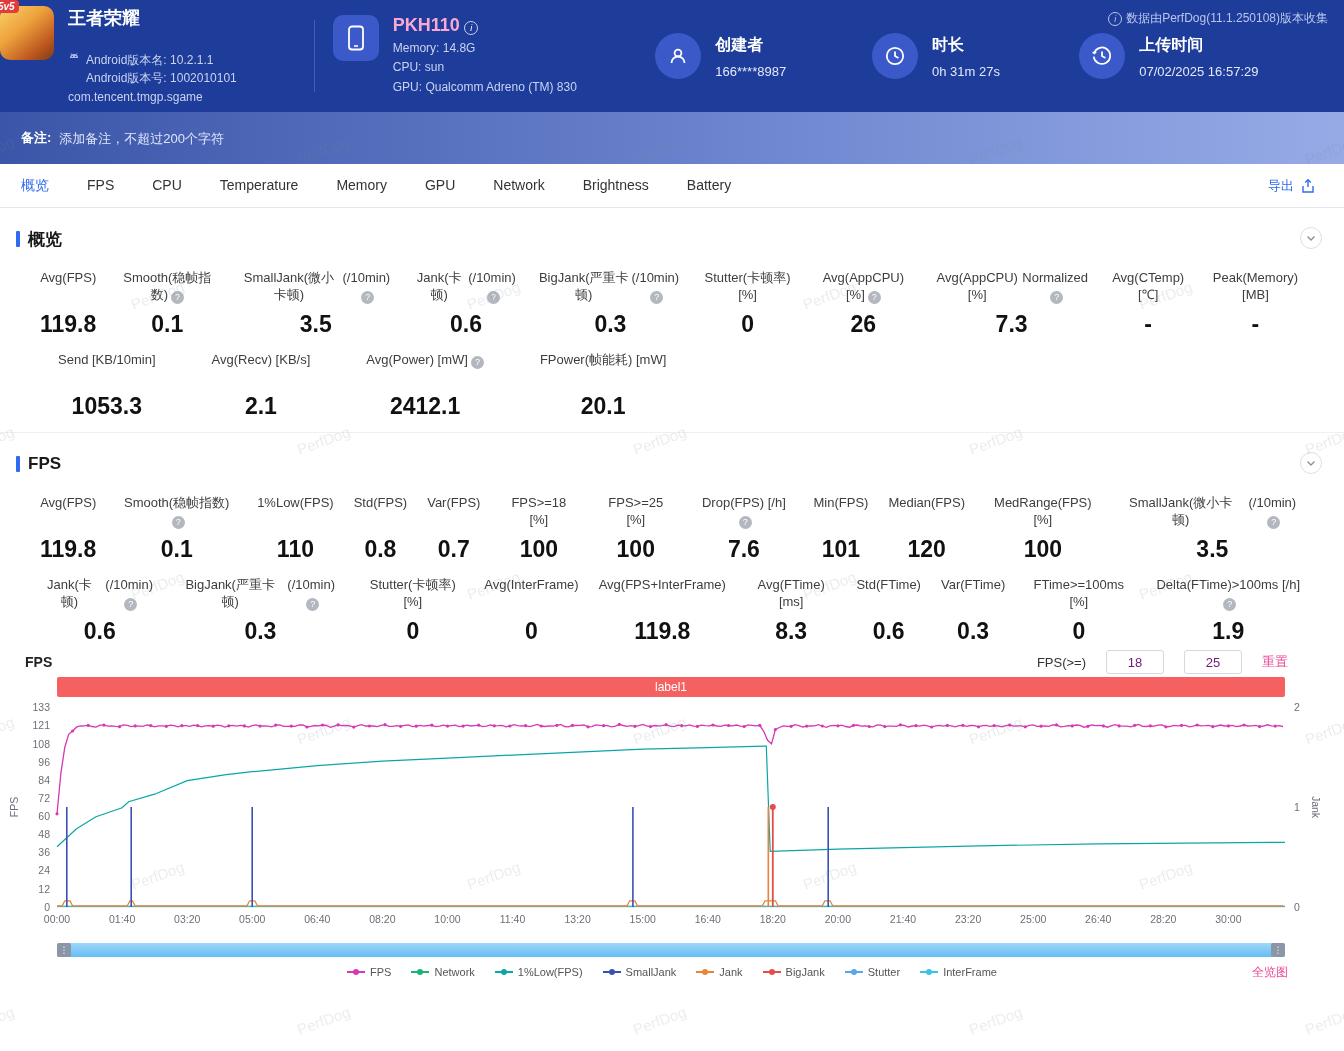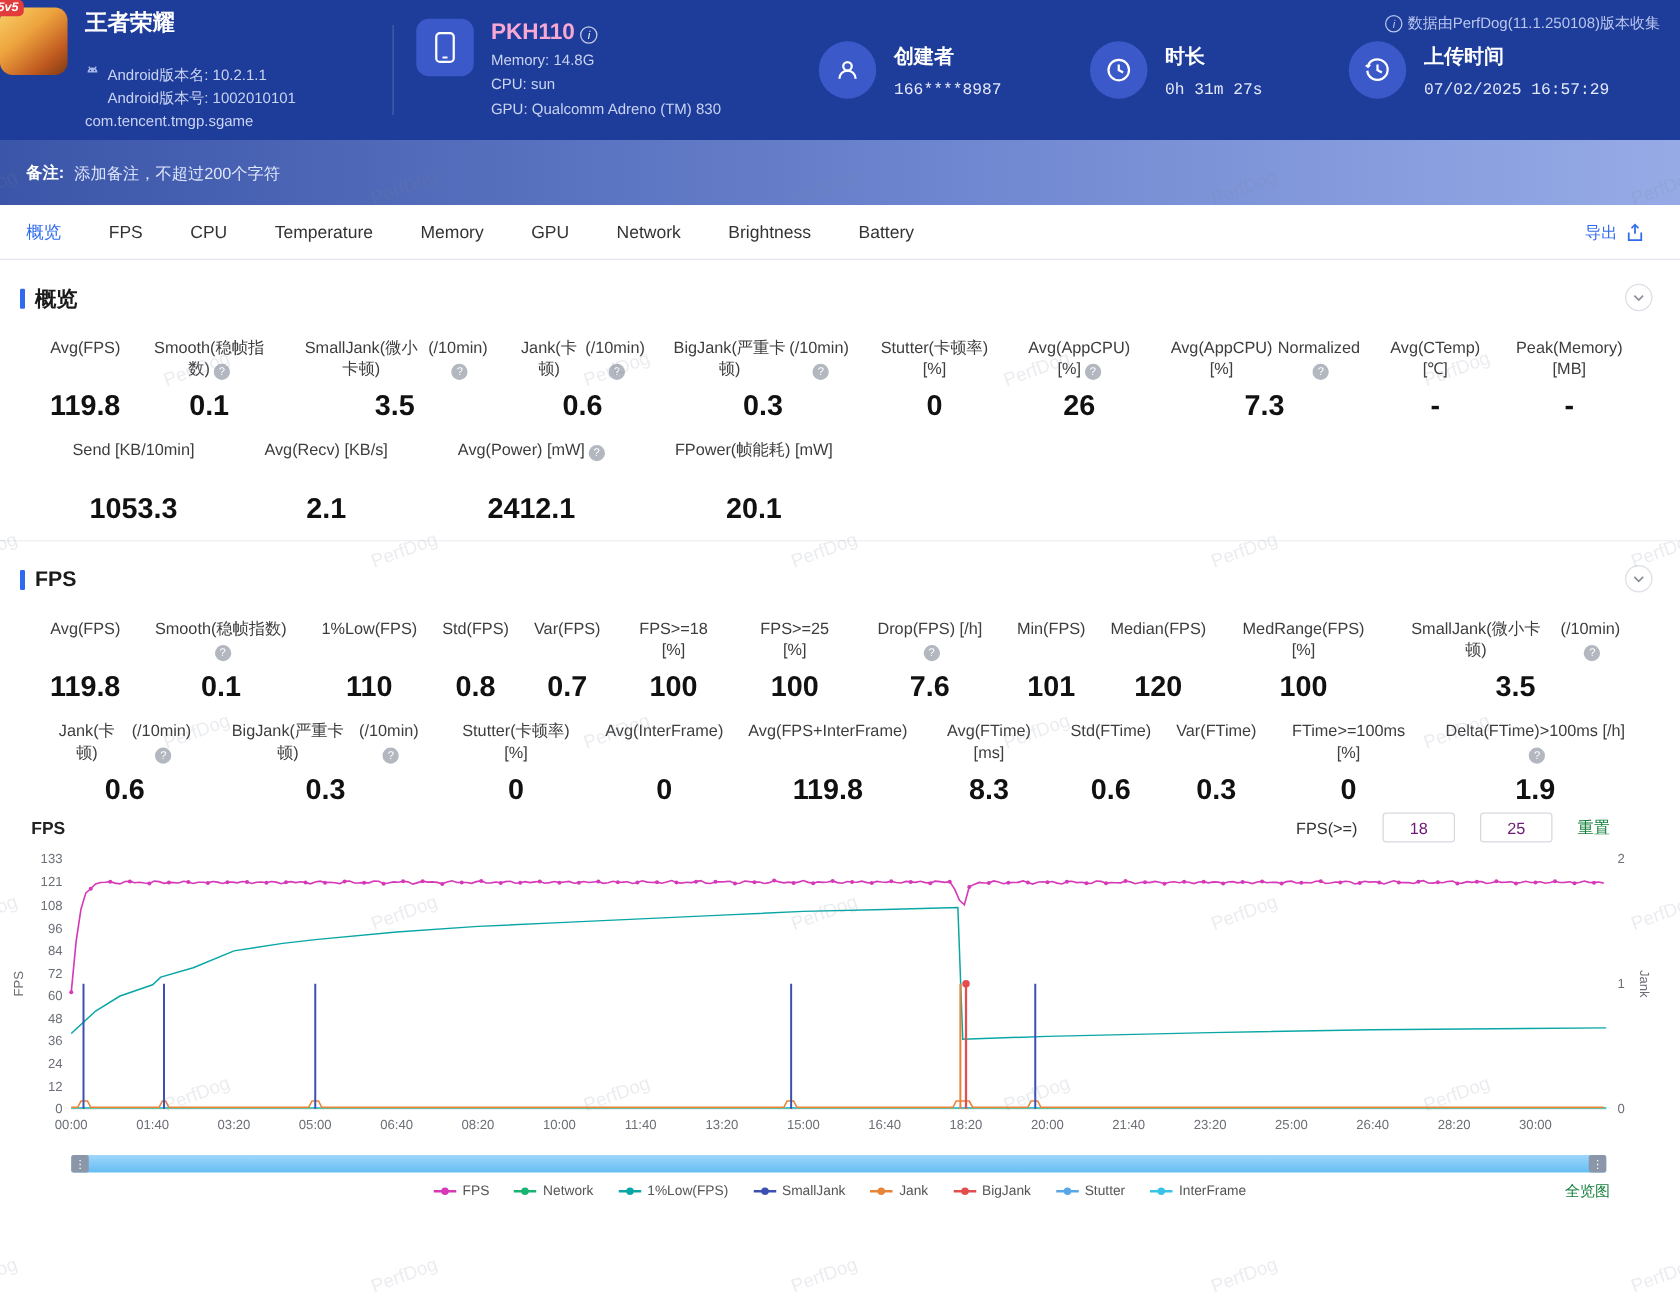--- a/index.html
+++ b/index.html
@@ -16,21 +16,21 @@
   .app-meta { color:#c9d3f2; font-size:12px; line-height:1.55; }
   .app-title { color:#fff; font-size:18px; font-weight:bold; margin-bottom:21px; }
   .android-line { display:flex; gap:6px; align-items:flex-start; }
   .v-divider { width:1px; height:72px; background:rgba(255,255,255,.18); margin:0 18px 0 6px; }
   .info-block { display:flex; align-items:flex-start; gap:14px; margin-right:34px; }
   .icon-tile { width:46px; height:46px; border-radius:10px; background:#3b59c9; display:flex; align-items:center; justify-content:center; flex:0 0 auto; }
   .icon-circle { width:46px; height:46px; border-radius:50%; background:#3b59c9; display:flex; align-items:center; justify-content:center; flex:0 0 auto; }
   .ib-title { color:#f9a8d4; font-size:18px; font-weight:bold; }
   .ib-lines { color:#c9d3f2; font-size:12px; line-height:1.6; margin-top:3px; }
   .ib-label { color:#fff; font-size:16px; font-weight:bold; margin-top:2px; }
-  .ib-value { color:#e3e9fb; font-size:13px; margin-top:8px;font-family:Liberation Mono, monospace; }
+  .ib-value { color:#e3e9fb; font-size:13px; margin-top:8px; }
   .collect-note { position:absolute; top:10px; right:16px; color:#b9c6ef; font-size:12px; display:flex; align-items:center; gap:4px; }
   .i-badge { display:inline-flex; width:14px; height:14px; border:1px solid rgba(255,255,255,.75); border-radius:50%; color:#fff; font-size:9px; align-items:center; justify-content:center; font-style:italic; }
   .i-badge.gray { border-color:#b9c6ef; color:#b9c6ef; }
   
   .note-bar { height:52px; background:linear-gradient(90deg,#3b55a8 0%,#6d85cf 55%,#96abe6 100%); display:flex; align-items:center; padding-left:21px; gap:8px; }
   .note-label { color:#fff; font-size:13px; font-weight:bold; }
   .note-input { background:transparent; border:none; outline:none; color:#fff; font-size:13px; width:500px; font-family:inherit; }
   .note-input::placeholder { color:#dde5fa; }
   
   .tab-bar { height:44px; display:flex; align-items:center; padding:0 30px 0 21px; border-bottom:1px solid #e4e7ed; position:relative; }
@@ -51,21 +51,21 @@
   .metrics-row.cluster .metric { padding:0 28px; }
   .m-label { min-height:34px; display:flex; justify-content:flex-end; font-size:13px; color:#3d3d3d; line-height:1.3; }
   .m-value { font-size:23px; font-weight:bold; color:#111; margin-top:7px; }
   .help-icon { display:inline-block; width:13px; height:13px; border-radius:50%; background:#b3b7bf; color:#fff; font-size:9px; line-height:13px; text-align:center; margin-left:3px; vertical-align:-1px; cursor:pointer; }
   
   .chart-block { position:relative; margin-top:2px; }
   .chart-top { display:flex; align-items:center; height:30px; padding:0 56px 0 25px; position:relative; }
   .chart-corner { font-size:14px; font-weight:bold; color:#222; }
   .chart-controls { position:absolute; right:56px; display:flex; align-items:center; gap:20px; font-size:13px; color:#333;margin-left:20px; }
   .th-input { width:58px; height:24px; border:1px solid #d5d9e0; border-radius:3px; text-align:center; font-size:13px; color:#701a75; font-family:inherit; }
-  .reset-link, .overview-link { color:#15803d; font-size:13px; cursor:pointer; text-decoration:none; }
+  .reset-link, .overview-link { color:#ec4899; font-size:13px; cursor:pointer; text-decoration:none; }
   .banner { margin-left:57px; width:1228px; height:20px; line-height:20px; background:#f56060; color:#fff; font-size:12px; text-align:center; border-radius:2px; }
   svg text.tick { font-size:10.5px; fill:#6b6f76; font-family:"Liberation Sans",sans-serif; }
   .scrollbar { margin:2px 0 0 57px; width:1228px; height:14px; position:relative; border-radius:2px;
     background:linear-gradient(#9ed7fb,#66bdf3); cursor:pointer; }
   .sb-handle { position:absolute; top:0; width:14px; height:14px; background:#8b97a9; border-radius:2px; color:#fff; font-size:9px; line-height:14px; text-align:center; cursor:ew-resize; }
   .sb-handle.left { left:0; } .sb-handle.right { right:0; }
   .legend-row { height:30px; display:flex; align-items:center; justify-content:center; gap:20px; position:relative; }
   .legend-item { display:flex; align-items:center; gap:5px; font-size:11px; color:#555; cursor:pointer; }
   .lg-line { width:18px; height:2px; position:relative; display:inline-block; }
   .lg-dot { position:absolute; width:6px; height:6px; border-radius:50%; left:6px; top:-2px; }
@@ -456,20 +456,21 @@
   <div class="chart-block">
     <div class="chart-top">
       <span class="chart-corner">FPS</span>
       <div class="chart-controls">
         <span>FPS(&gt;=)</span>
         <input class="th-input" value="18" style="">
         <input class="th-input" value="25" style="">
         <span class="reset-link">重置</span>
       </div>
     </div>
+    <div class="banner">label1</div>
     <div id="chart-svg-holder"><svg width="1344" height="240" viewBox="0 0 1344 240">
           <line x1="57" y1="210" x2="1285" y2="210" stroke="#d9dce3"></line>
           <text class="tick" x="50" y="213.5" text-anchor="end">0</text>
           <text class="tick" x="50" y="195.5" text-anchor="end">12</text>
           <text class="tick" x="50" y="177.4" text-anchor="end">24</text>
           <text class="tick" x="50" y="159.4" text-anchor="end">36</text>
           <text class="tick" x="50" y="141.3" text-anchor="end">48</text>
           <text class="tick" x="50" y="123.3" text-anchor="end">60</text>
           <text class="tick" x="50" y="105.2" text-anchor="end">72</text>
           <text class="tick" x="50" y="87.2" text-anchor="end">84</text>

